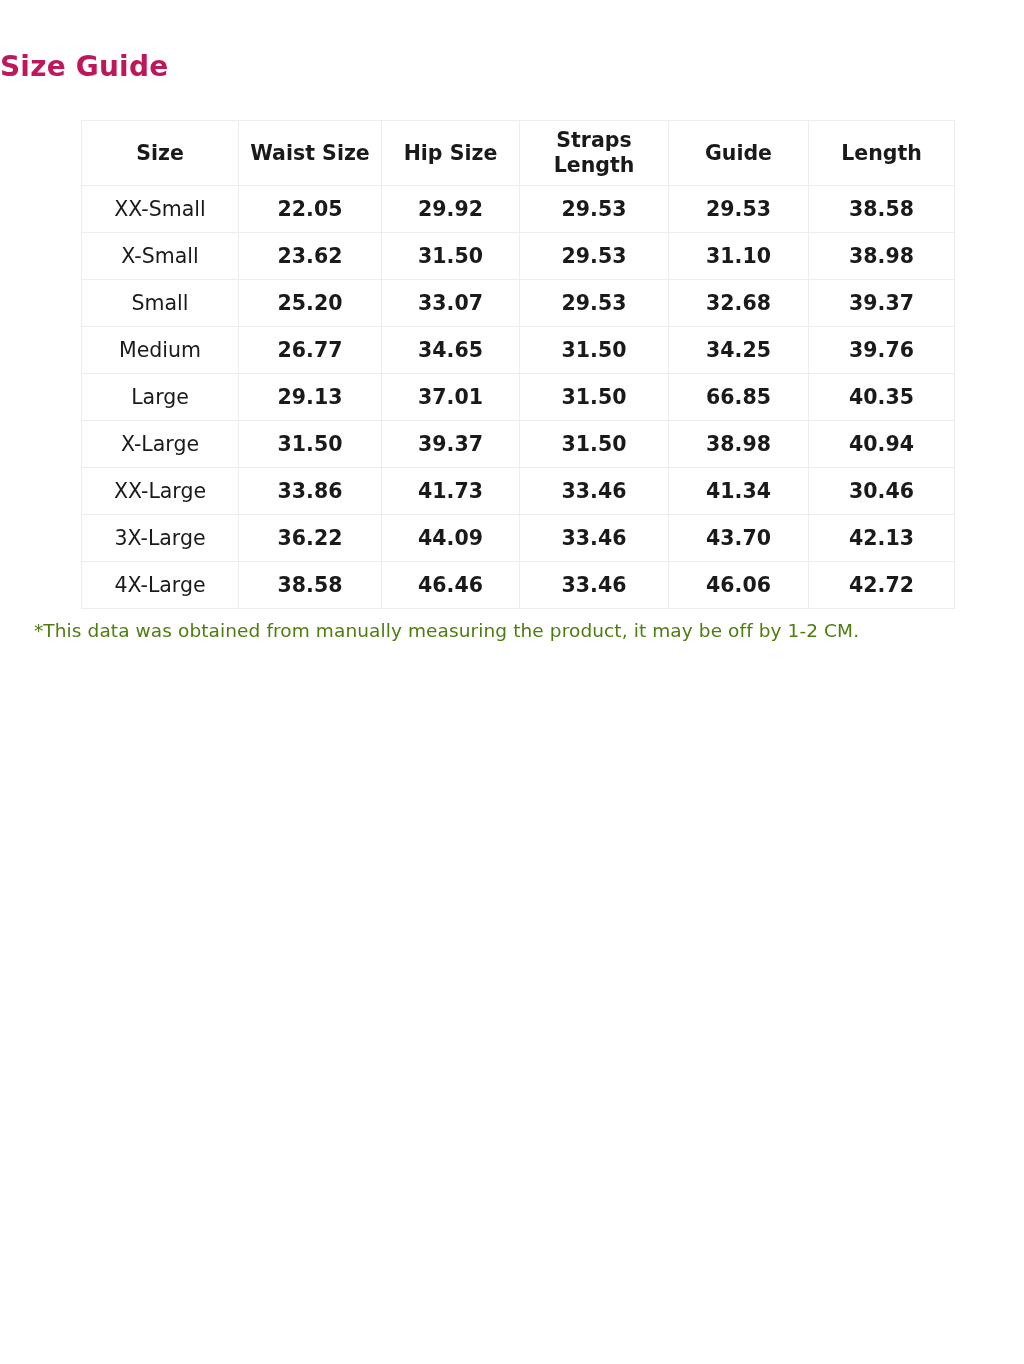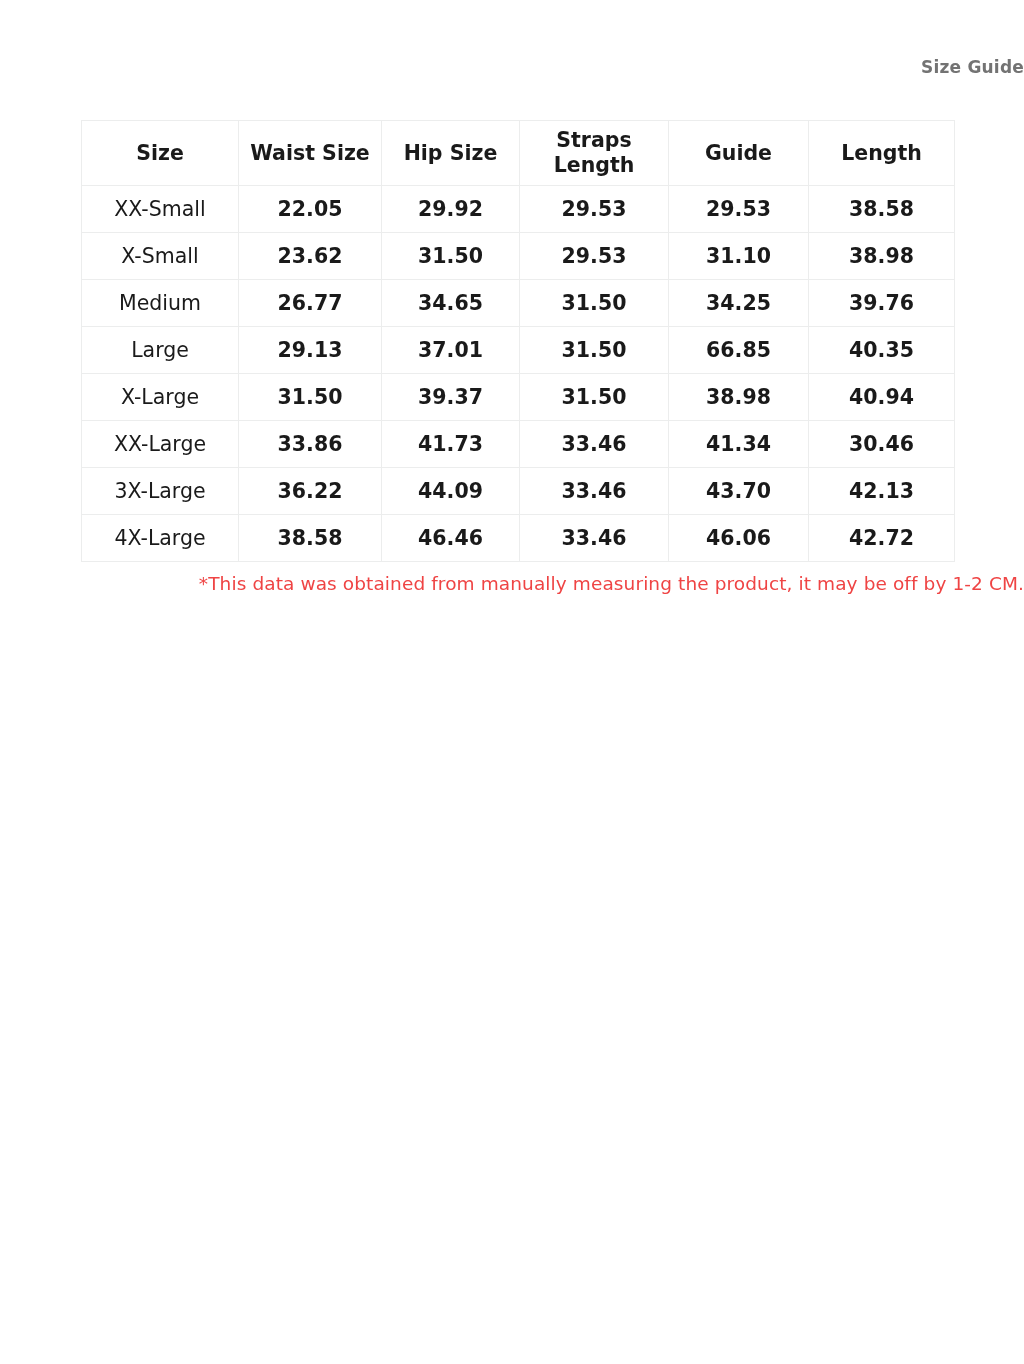--- a/index.html
+++ b/index.html
@@ -17,24 +17,24 @@
   }
 
   .page {
     width: 1024px;
     height: 1364px;
     box-sizing: border-box;
     padding: 0;
   }
 
   .guide-title {
-    text-align: right;
-    font-size: 17px;
+    text-align: left;
+    font-size: 28px;
     font-weight: bold;
-    color: #737373;
+    color: #be185d;
     letter-spacing: 0.2px;
     margin: 0;
     padding-top: 50px;
     line-height: 34px;
   }
 
   .table-wrap {
     width: 990px;
     margin: 0 0 0 81px;
     padding-top: 36px;
@@ -80,24 +80,23 @@
   col.c-hip     { width: 138px; }
   col.c-straps  { width: 149px; }
   col.c-bust    { width: 140px; }
   col.c-length  { width: 146px; }
 
   .footnote {
     margin: 0;
     padding: 10px 0 0 34px;
     font-size: 18.5px;
     line-height: 24px;
-    color: #ef4444;
+    color: #4d7c0f;
     font-weight: normal;
     letter-spacing: 0.1px;
-    text-align: right;
   }
 </style>
 </head>
 <body>
 
 <div class="page">
 
   <h1 class="guide-title">Size Guide</h1>
 
   <div class="table-wrap">
@@ -131,20 +130,28 @@
         </tr>
         <tr>
           <td class="size-label">X-Small</td>
           <td>23.62</td>
           <td>31.50</td>
           <td>29.53</td>
           <td>31.10</td>
           <td>38.98</td>
         </tr>
         <tr>
+          <td class="size-label">Small</td>
+          <td>25.20</td>
+          <td>33.07</td>
+          <td>29.53</td>
+          <td>32.68</td>
+          <td>39.37</td>
+        </tr>
+        <tr>
           <td class="size-label">Medium</td>
           <td>26.77</td>
           <td>34.65</td>
           <td>31.50</td>
           <td>34.25</td>
           <td>39.76</td>
         </tr>
         <tr>
           <td class="size-label">Large</td>
           <td>29.13</td>

